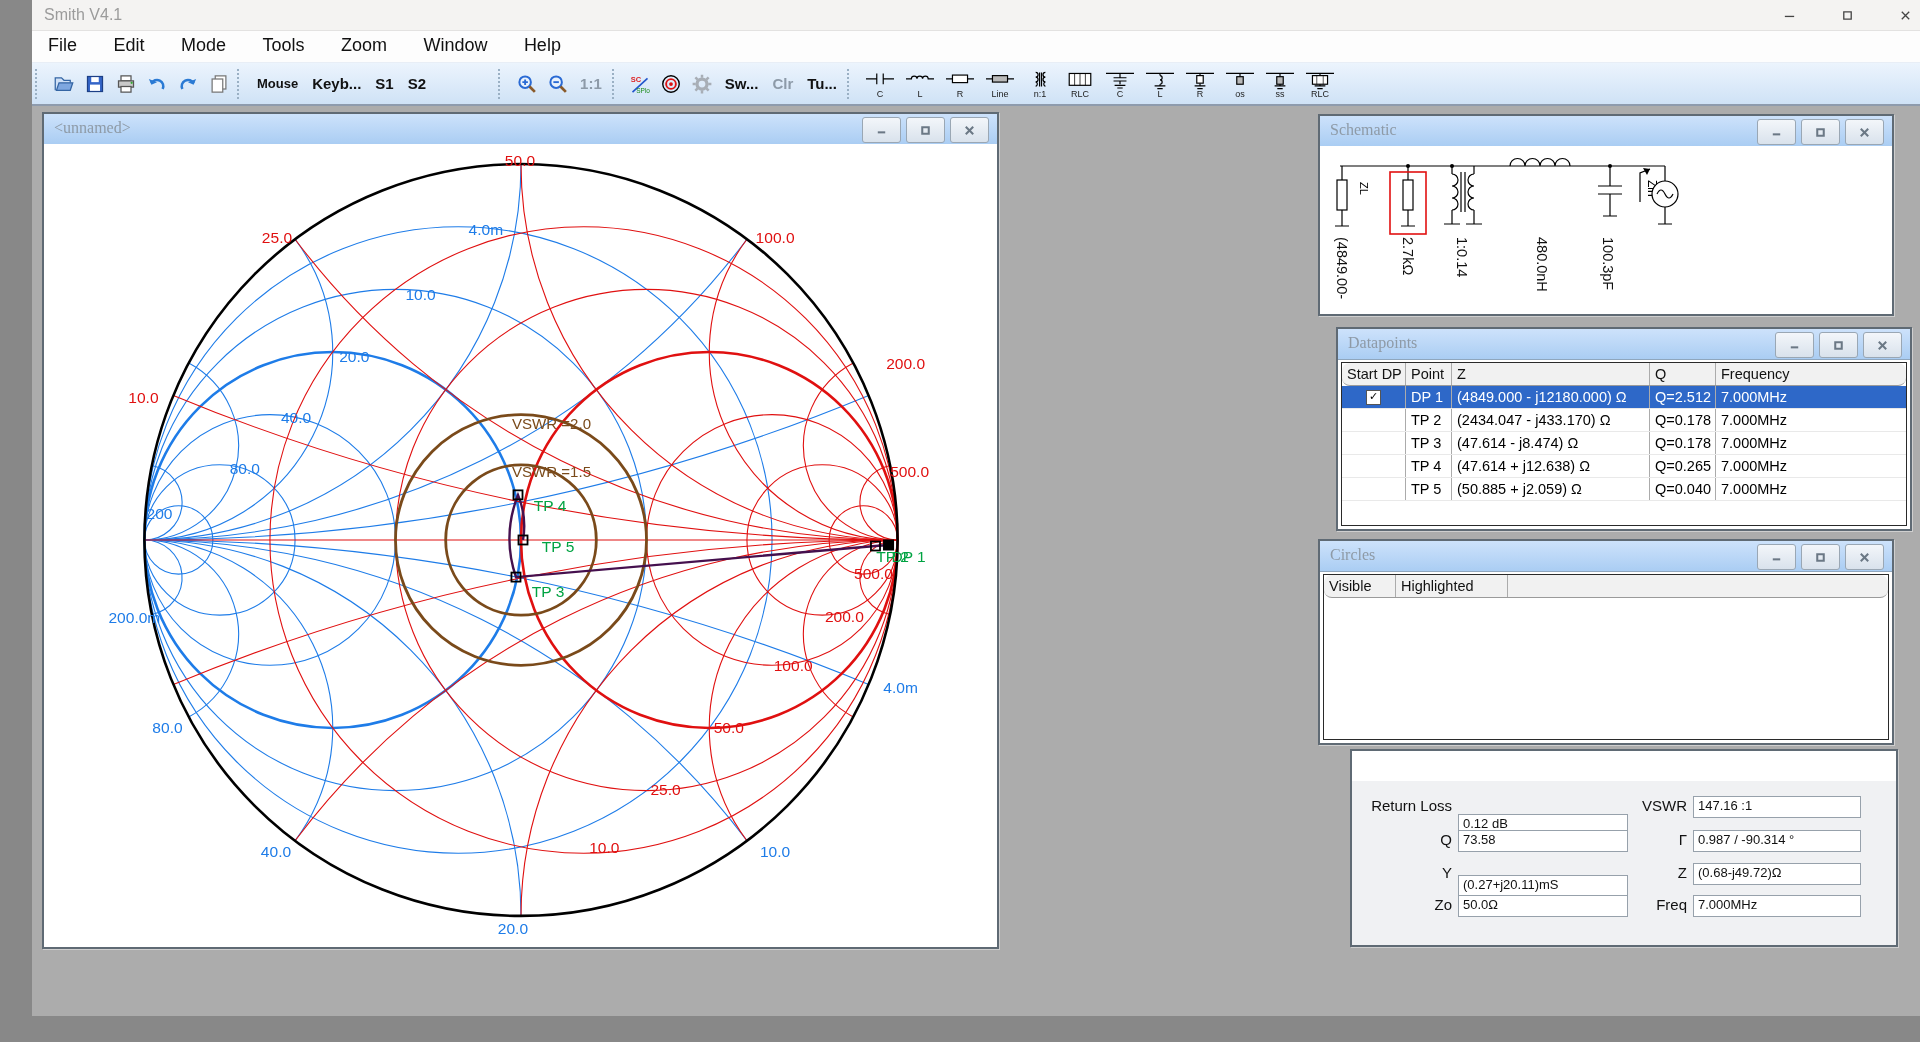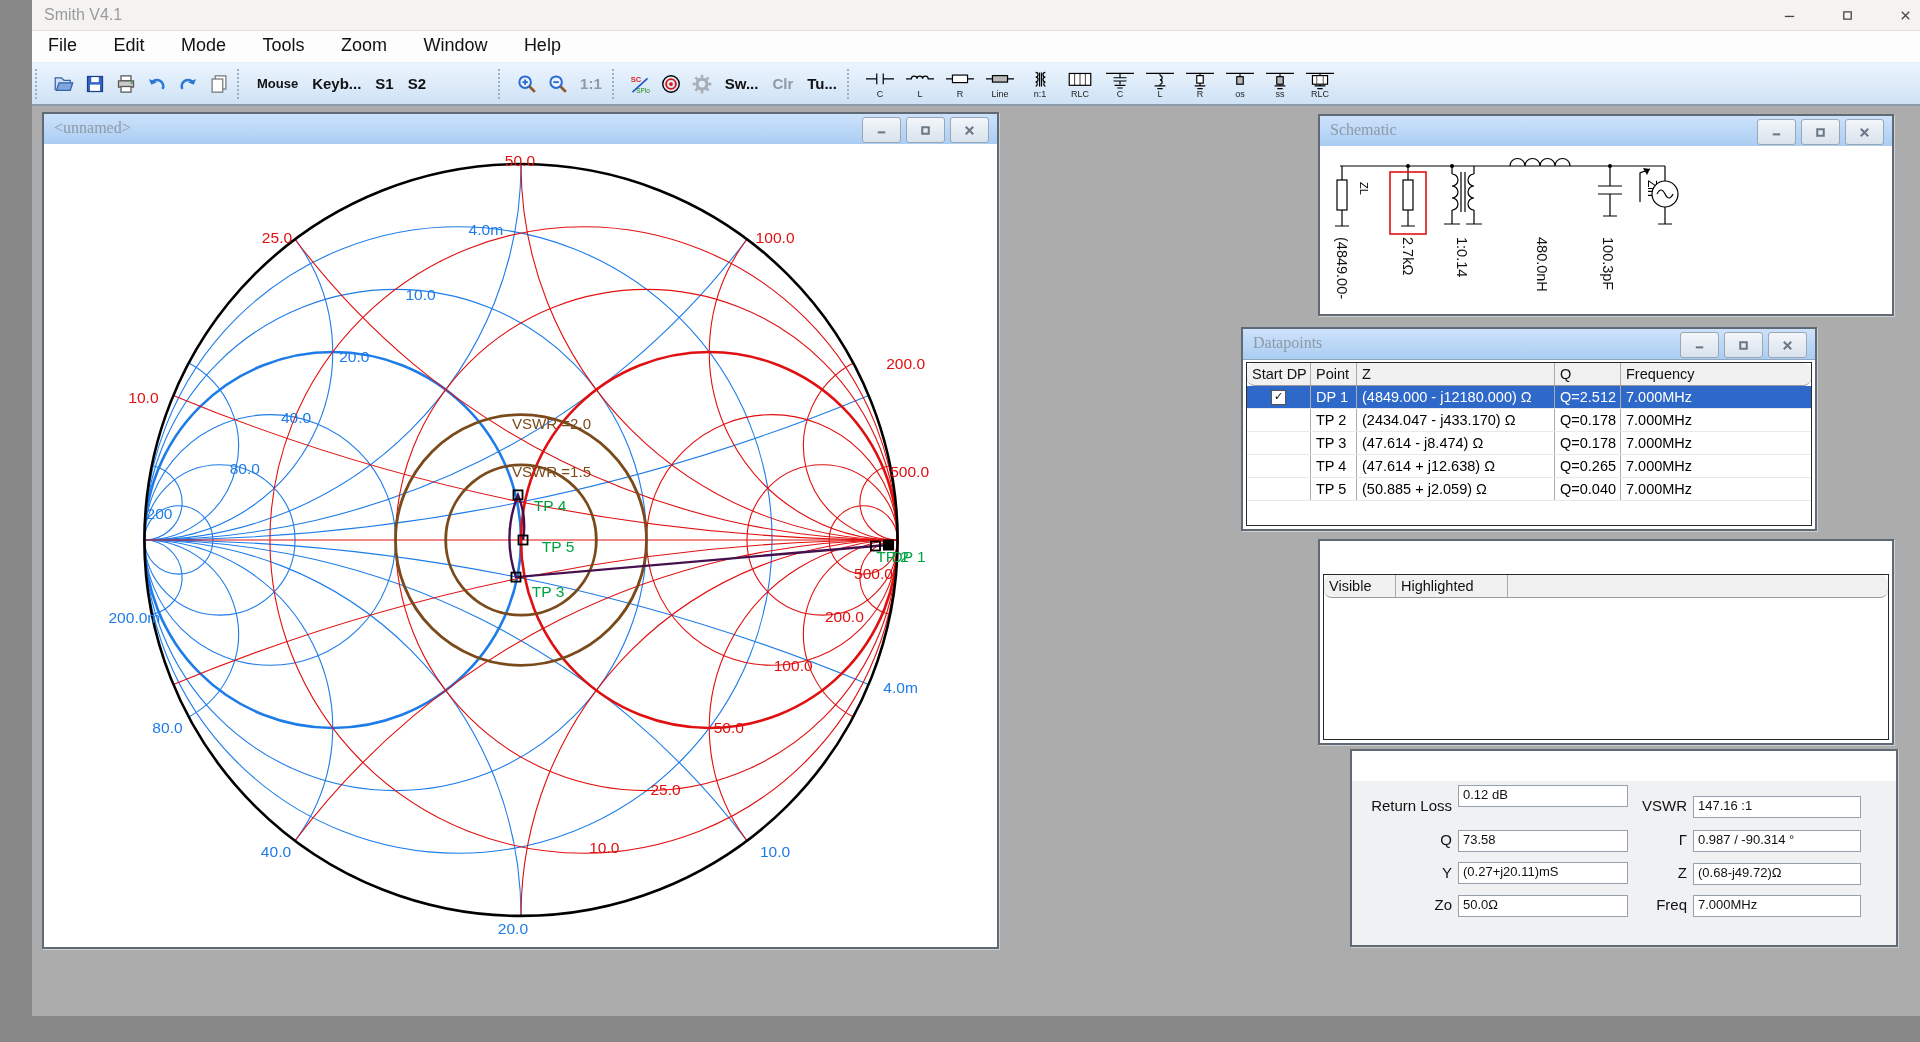--- a/index.html
+++ b/index.html
@@ -439,21 +439,21 @@
           <path d="M337,48 Q341,40 345,48 Q349,56 353,48" fill="none" stroke="#000" stroke-width="1.2"></path>
           <text x="17" y="91" font-size="14.5" fill="#111" transform="rotate(90 17 91)">(4849.00-</text>
           <text x="83" y="91" font-size="14.5" fill="#111" transform="rotate(90 83 91)">2.7kΩ</text>
           <text x="137" y="91" font-size="14.5" fill="#111" transform="rotate(90 137 91)">1:0.14</text>
           <text x="217" y="91" font-size="14.5" fill="#111" transform="rotate(90 217 91)">480.0nH</text>
           <text x="283" y="91" font-size="14.5" fill="#111" transform="rotate(90 283 91)">100.3pF</text>
         </svg>
     </div>
   </div>
 
-  <div class="window" style="left:1209px;top:327px;width:572px;height:200px;">
+  <div class="window" style="left:1304px;top:327px;width:572px;height:200px;">
     <div class="wtitle">
       <span class="wt-text">Datapoints</span>
       <div class="win-controls">
           <div class="wbtn">
             <svg viewBox="0 0 14 14">
               <path d="M3,9 H11" fill="none" stroke="#6b7885" stroke-width="2.2"></path>
             </svg>
           </div>
           <div class="wbtn">
             <svg viewBox="0 0 14 14">
@@ -511,36 +511,56 @@
             <div class="tc">TP 5</div>
             <div class="tc">(50.885 + j2.059) Ω</div>
             <div class="tc">Q=0.040</div>
             <div class="tc" style="border-right: none;">7.000MHz</div>
           </div>
         </div>
     </div>
   </div>
 
   <div class="window" style="left:1286px;top:539px;width:572px;height:202px;">
+    <div class="wtitle">
+      <span class="wt-text">Circles</span>
+      <div class="win-controls">
+          <div class="wbtn">
+            <svg viewBox="0 0 14 14">
+              <path d="M3,9 H11" fill="none" stroke="#6b7885" stroke-width="2.2"></path>
+            </svg>
+          </div>
+          <div class="wbtn">
+            <svg viewBox="0 0 14 14">
+              <path d="M3.5,3.5 H10.5 V10.5 H3.5 Z" fill="none" stroke="#6b7885" stroke-width="2.2"></path>
+            </svg>
+          </div>
+          <div class="wbtn">
+            <svg viewBox="0 0 14 14">
+              <path d="M3,3 L11,11 M11,3 L3,11" fill="none" stroke="#6b7885" stroke-width="2.2"></path>
+            </svg>
+          </div>
+        </div>
+    </div>
     <div class="gridtable ctable">
       <div class="trow head">
         <div class="tc">Visible</div>
         <div class="tc">Highlighted</div>
       </div>
     </div>
   </div>
 
   <div class="window cursorwin" style="left:1318px;top:749px;width:544px;height:194px;">
     <div class="wcontent" id="cursor-content">
         <div class="clab" style="top: 15px; left: 0px; width: 100px;">Return Loss</div>
-        <div class="cfield" style="top: 4px; left: 106px; width: 160px;">0.12 dB</div>
+        <div class="cfield" style="top: 33px; left: 106px; width: 160px;">0.12 dB</div>
         <div class="clab" style="top: 49px; left: 0px; width: 100px;">Q</div>
         <div class="cfield" style="top: 49px; left: 106px; width: 160px;">73.58</div>
         <div class="clab" style="top: 82px; left: 0px; width: 100px;">Y</div>
-        <div class="cfield" style="top: 81px; left: 106px; width: 160px;">(0.27+j20.11)mS</div>
+        <div class="cfield" style="top: 94px; left: 106px; width: 160px;">(0.27+j20.11)mS</div>
         <div class="clab" style="top: 114px; left: 0px; width: 100px;">Zo</div>
         <div class="cfield" style="top: 114px; left: 106px; width: 160px;">50.0Ω</div>
         <div class="clab" style="top: 15px; left: 235px; width: 100px;">VSWR</div>
         <div class="cfield" style="top: 15px; left: 341px; width: 158px;">147.16 :1</div>
         <div class="clab" style="top: 49px; left: 235px; width: 100px;">Γ</div>
         <div class="cfield" style="top: 49px; left: 341px; width: 158px;">0.987 / -90.314 °</div>
         <div class="clab" style="top: 82px; left: 235px; width: 100px;">Z</div>
         <div class="cfield" style="top: 82px; left: 341px; width: 158px;">(0.68-j49.72)Ω</div>
         <div class="clab" style="top: 114px; left: 235px; width: 100px;">Freq</div>
         <div class="cfield" style="top: 114px; left: 341px; width: 158px;">7.000MHz</div>

